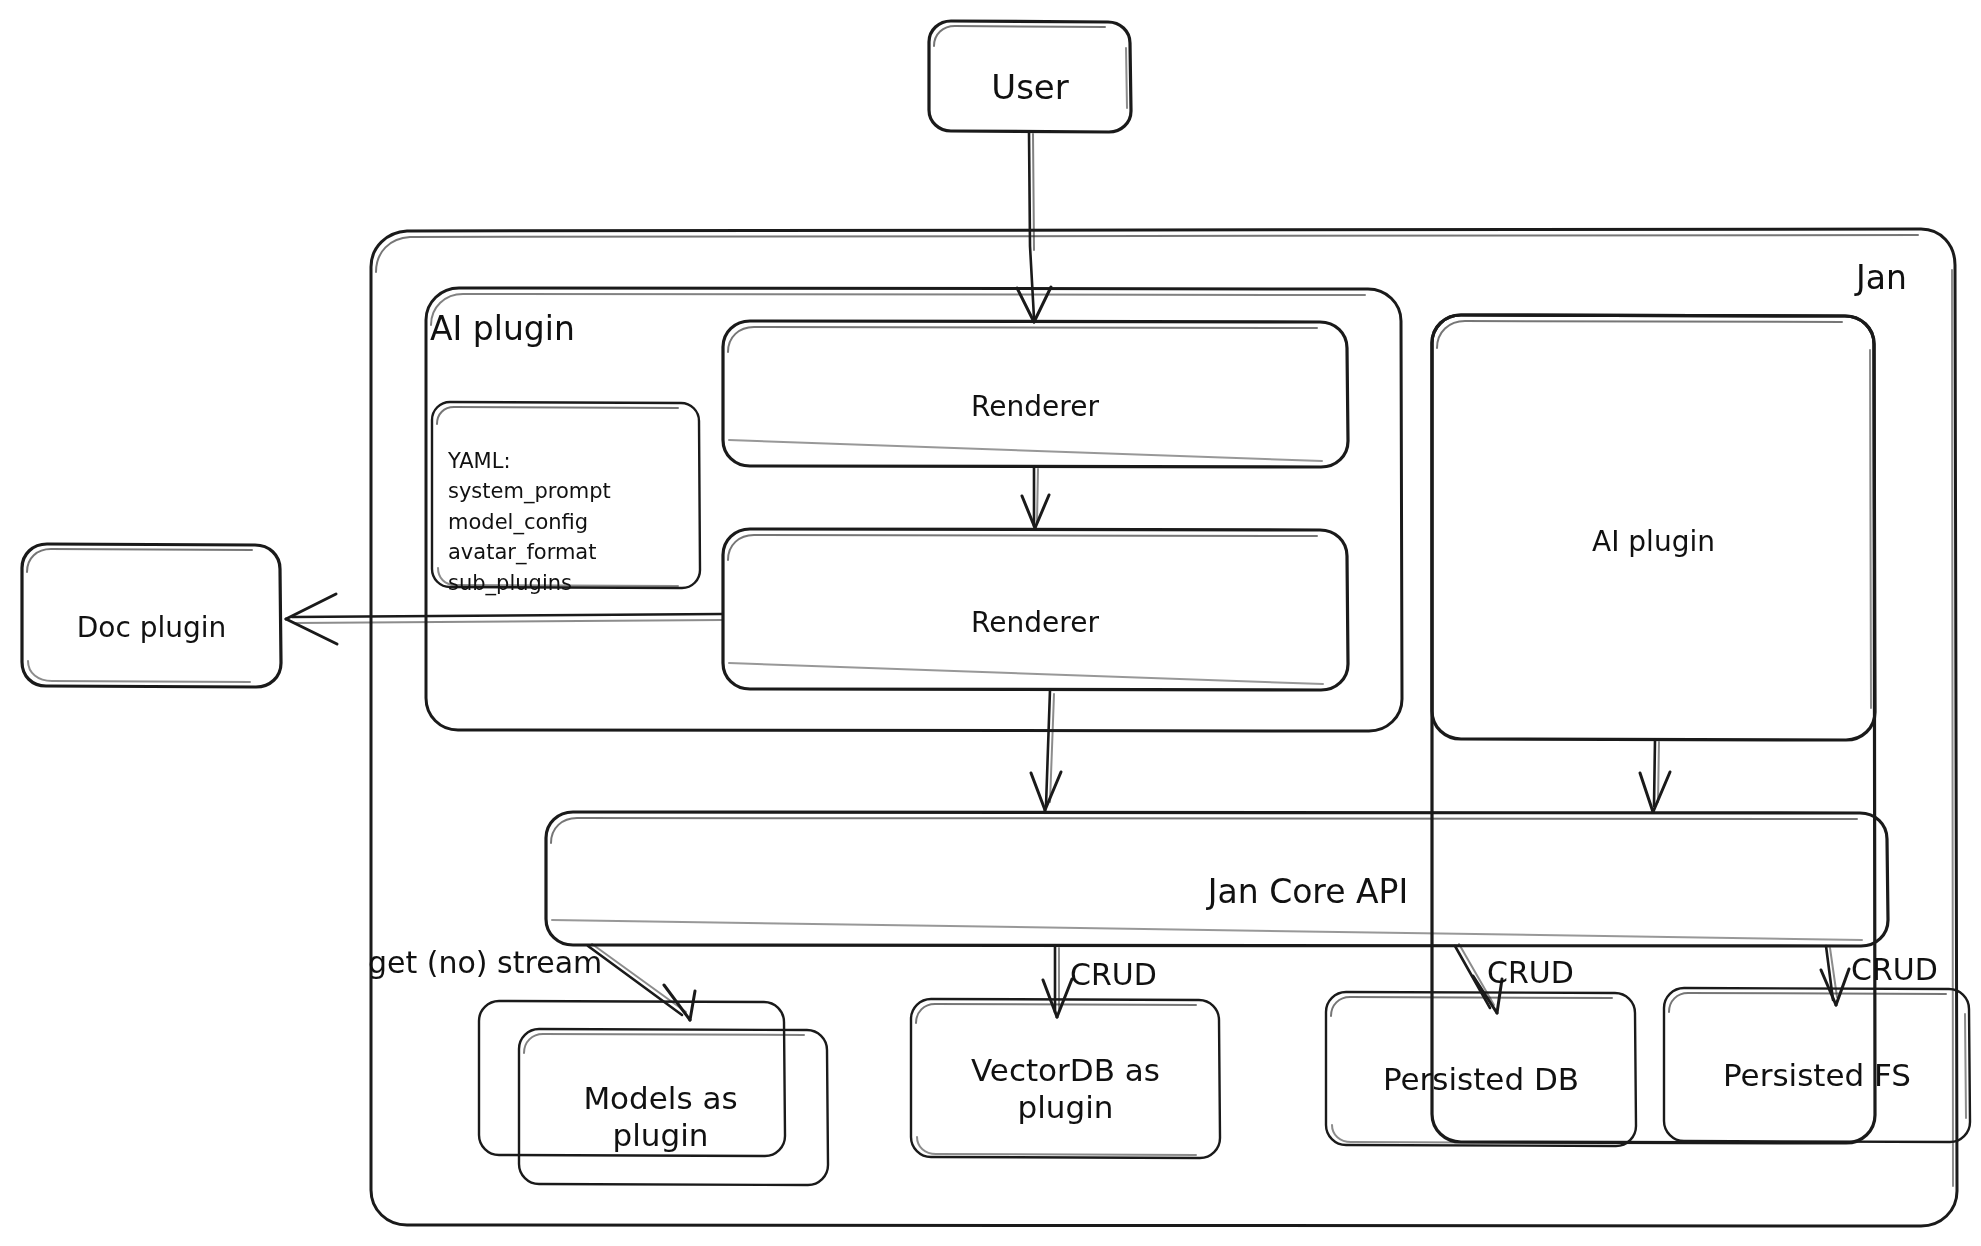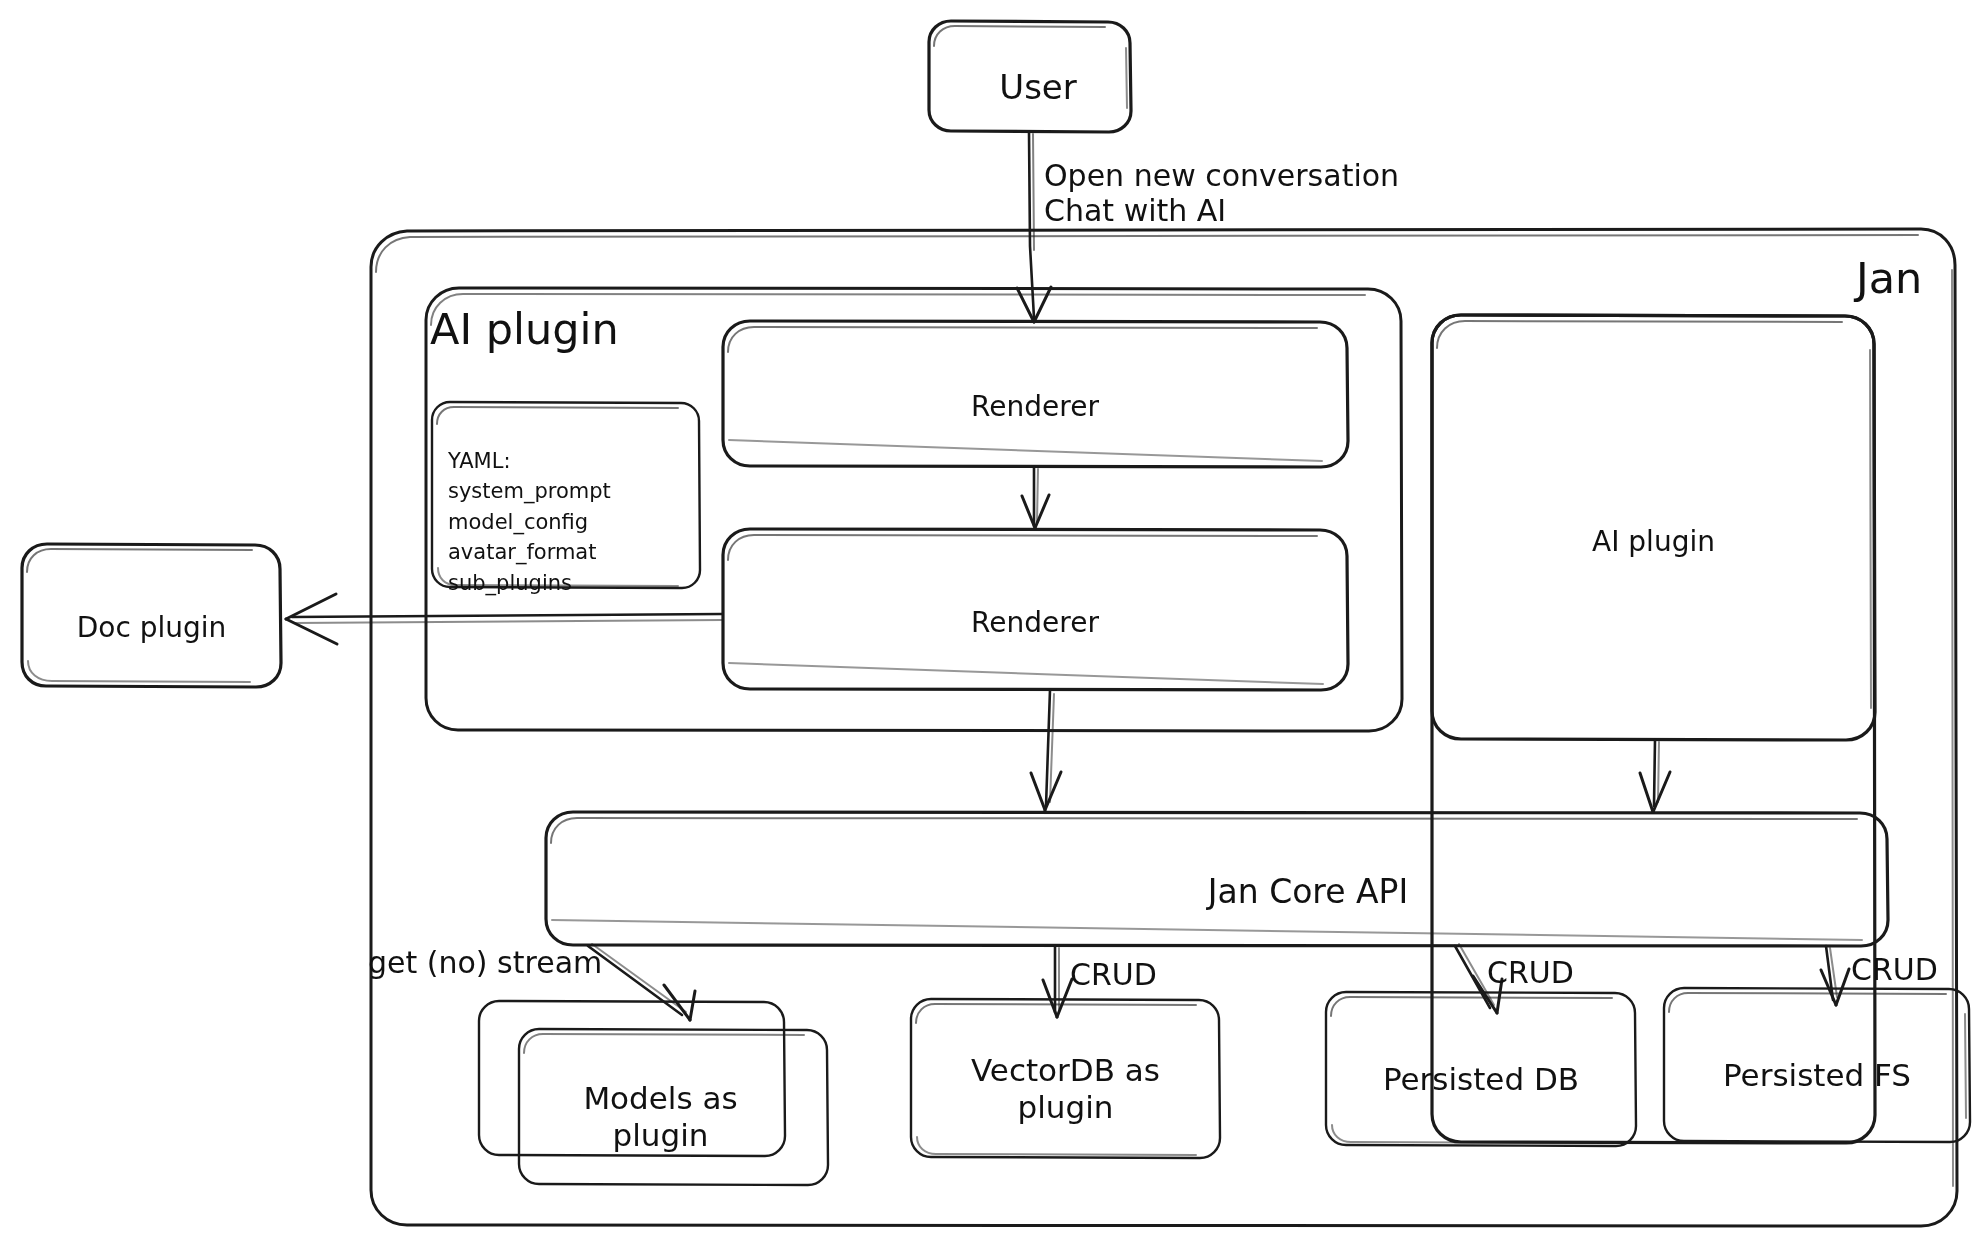--- a/index.html
+++ b/index.html
@@ -18,21 +18,21 @@
     font-family:"DejaVu Sans", sans-serif;
     color:#111111;
     pointer-events:none;
     line-height:1.18;
     white-space:pre-line;
   }
   .t-user{font-size:34px;}
   .t-box{font-size:28px;}
   .t-core{font-size:33px;}
   .t-leaf{font-size:31px;}
-  .t-group{font-size:43px;}
+  .t-group{font-size:33px;}
   .t-small{font-size:21px;line-height:1.45;text-align:left;justify-content:flex-start;align-items:flex-start;margin-top:28px;}
   .t-edge{font-size:30px;text-align:left;justify-content:flex-start;align-items:flex-start;}
 </style>
 </head>
 <body>
 
 <div id="stage">
 
   <svg id="canvas" viewBox="0 0 1981 1246" xmlns="http://www.w3.org/2000/svg">
     <defs>
@@ -182,21 +182,21 @@
     </g>
 
     <g>
       <path class="sk sk-ln" d="M1826,946 L1833,1000"></path>
       <path class="sk sk-ln2" d="M1830,948 L1837,997" opacity="0.5"></path>
       <path class="sk sk-ar" d="M1821,970 L1836,1005"></path>
       <path class="sk sk-ar" d="M1849,969 L1836,1005"></path>
     </g>
   </svg>
 
-  <div class="node-label t-user" style="left:929px;top:42px;width:202px;height:90px;padding-left:8px;">User</div>
+  <div class="node-label t-user" style="left:929px;top:42px;width:202px;height:90px;">User</div>
 
   <div class="node-label t-group" style="left:1856px;top:258px;width:100px;height:40px;justify-content:flex-start;">Jan</div>
 
   <div class="node-label t-group" style="left:430px;top:307px;width:260px;height:44px;justify-content:flex-start;">AI plugin</div>
 
   <div class="node-label t-small" style="left:448px;top:418px;width:250px;height:160px;">YAML:
 system_prompt
 model_config
 avatar_format
 sub_plugins</div>
@@ -214,22 +214,20 @@
   <div class="node-label t-leaf" style="left:519px;top:1049px;width:283px;height:136px;">Models as
 plugin</div>
 
   <div class="node-label t-leaf" style="left:911px;top:1019px;width:309px;height:139px;">VectorDB as
 plugin</div>
 
   <div class="node-label t-leaf" style="left:1326px;top:1012px;width:310px;height:134px;">Persisted DB</div>
 
   <div class="node-label t-leaf" style="left:1664px;top:1008px;width:306px;height:134px;">Persisted FS</div>
 
-  <div class="node-label t-edge" style="left:1044px;top:158px;width:520px;height:90px;">Open new conversation
-Chat with AI</div>
 
   <div class="node-label t-edge" style="left:368px;top:945px;width:330px;height:44px;">get (no) stream</div>
 
   <div class="node-label t-edge" style="left:1070px;top:957px;width:140px;height:44px;">CRUD</div>
 
   <div class="node-label t-edge" style="left:1487px;top:955px;width:140px;height:44px;">CRUD</div>
 
   <div class="node-label t-edge" style="left:1851px;top:952px;width:140px;height:44px;">CRUD</div>
 
 </div>

